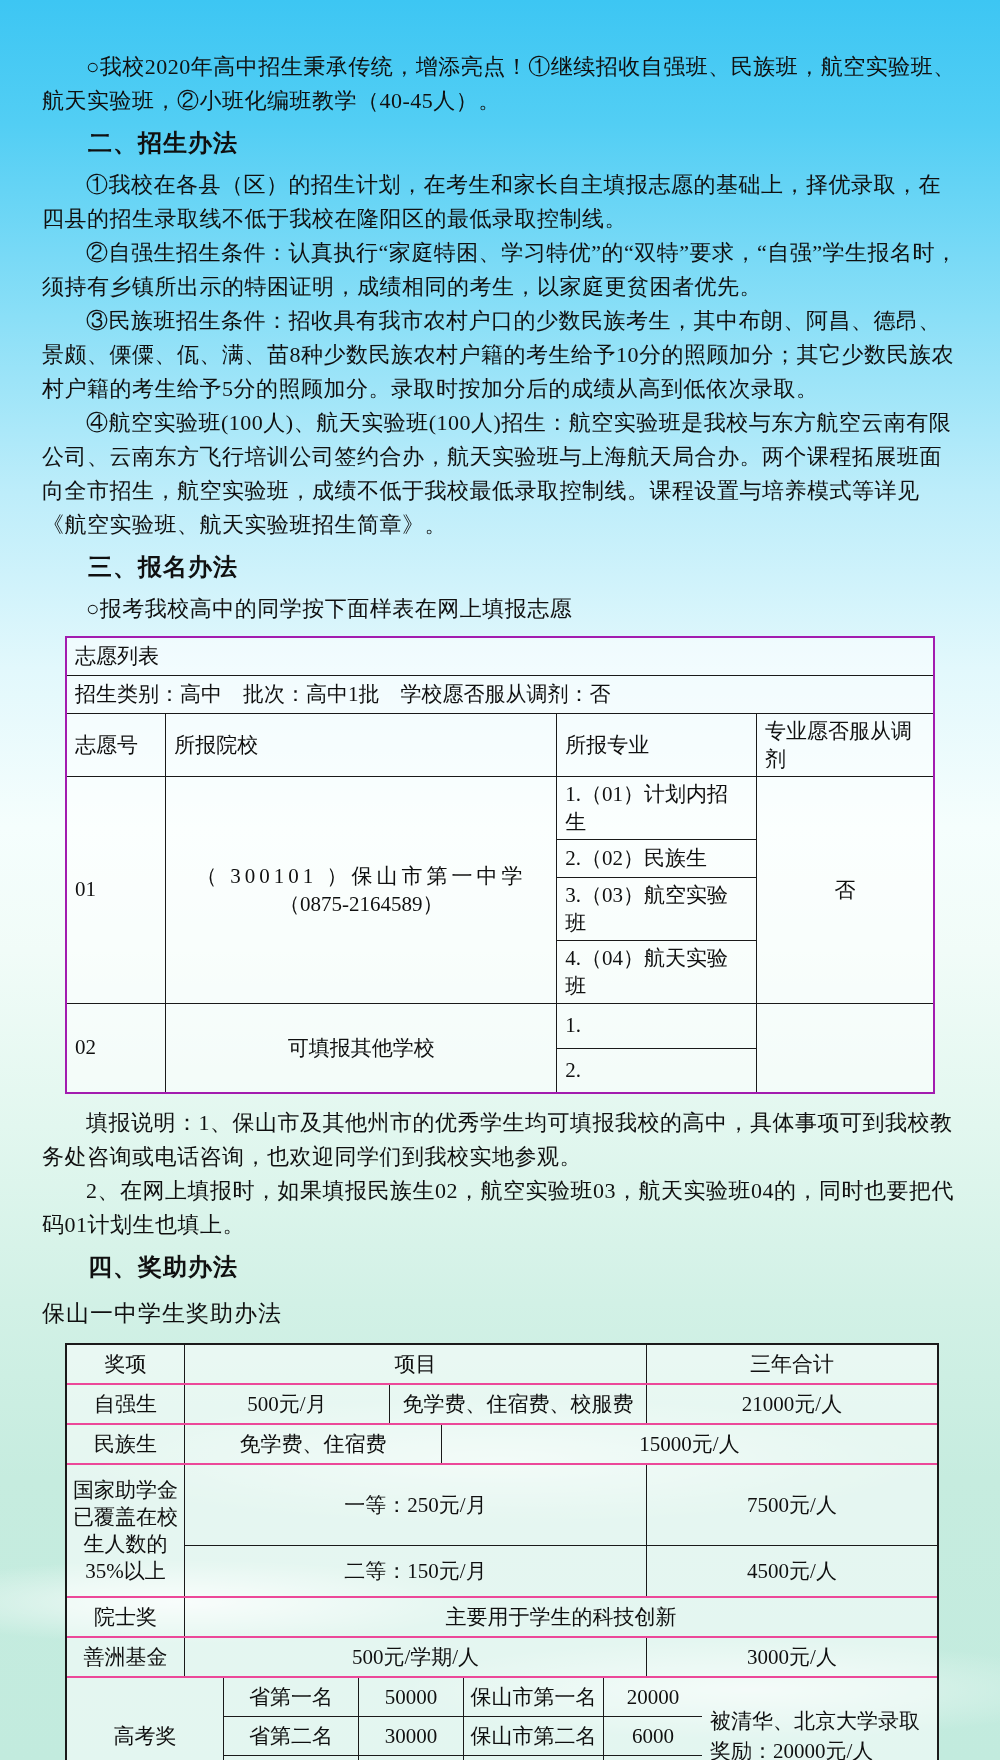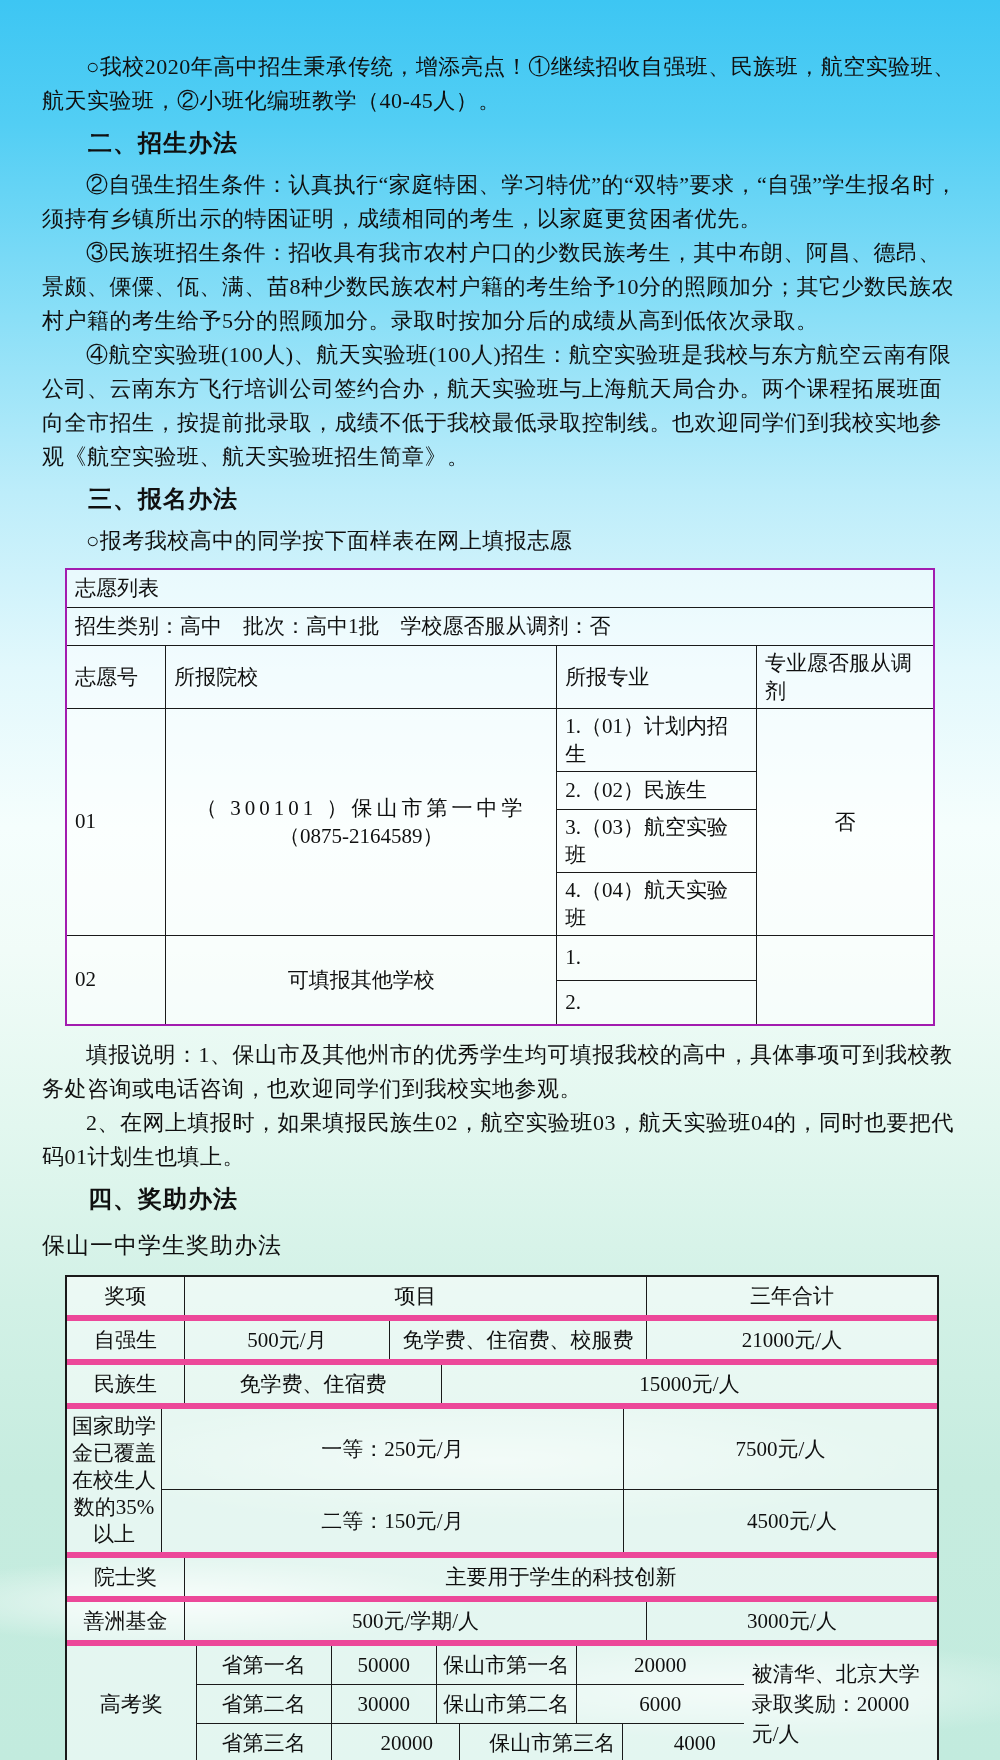--- a/index.html
+++ b/index.html
@@ -50,31 +50,31 @@
   table.t1 .c-adj { width:178px; text-align:center; }
   table.t1 .school-name { letter-spacing:4px; }
   table.t1 .r02 td { height:45px; }
 
   
   .t2 {
     width:874px; margin:14px 0 0 23px;
     border:2px solid #1a1a1a; background:rgba(255,255,255,.55);
     font-size:21px;
   }
-  .t2 .row { display:flex; border-bottom:6px solid #ec4899; }
+  .t2 .row { display:flex; border-bottom:2px solid #ec4899; }
   .t2 .row:last-child { border-bottom:none; }
   .t2 .cell {
     border-right:1px solid #1a1a1a; display:flex;
     align-items:center; justify-content:center; text-align:center;
     padding:2px 6px; min-height:38px;
   }
   .t2 .cell.last { border-right:none; }
   .t2 .sub { flex:1; display:flex; flex-direction:column; }
   .t2 .sub .srow { display:flex; border-bottom:1px solid #1a1a1a; flex:1; }
-  .t2 .sub .srow:last-child { border-bottom:none;gap:23px; }
+  .t2 .sub .srow:last-child { border-bottom:none; }
   .t2 .w-label { width:118px; }
   .t2 .w-mid   { width:462px; }
   .t2 .w-total { width:290px; flex:1; }
   .t2 .w-mid-a { width:205px; }
   .t2 .w-mid-b { width:257px; }
   .t2 .gk-label { width:157px; }
   .t2 .gk-c1 { width:135px; }
   .t2 .gk-c2 { width:105px;text-align:center; }
   .t2 .gk-c3 { width:140px; }
   .t2 .gk-c4 { width:98px; flex:1; }
@@ -90,23 +90,24 @@
   .tbl-title { font-size:23px; margin:16px 0 0 0; letter-spacing:1px; }
 </style>
 </head>
 <body>
 
 <div class="page">
 
   <p class="para">○我校2020年高中招生秉承传统，增添亮点！①继续招收自强班、民族班，航空实验班、航天实验班，②小班化编班教学（40-45人）。</p>
 
   <div class="h-sec">二、招生办法</div>
+  <p class="para">①我校在各县（区）的招生计划，在考生和家长自主填报志愿的基础上，择优录取，在四县的招生录取线不低于我校在隆阳区的最低录取控制线。</p>
   <p class="para">②自强生招生条件：认真执行“家庭特困、学习特优”的“双特”要求，“自强”学生报名时，须持有乡镇所出示的特困证明，成绩相同的考生，以家庭更贫困者优先。</p>
   <p class="para">③民族班招生条件：招收具有我市农村户口的少数民族考生，其中布朗、阿昌、德昂、景颇、傈僳、佤、满、苗8种少数民族农村户籍的考生给予10分的照顾加分；其它少数民族农村户籍的考生给予5分的照顾加分。录取时按加分后的成绩从高到低依次录取。</p>
-  <p class="para">④航空实验班(100人)、航天实验班(100人)招生：航空实验班是我校与东方航空云南有限公司、云南东方飞行培训公司签约合办，航天实验班与上海航天局合办。两个课程拓展班面向全市招生，按提前批录取，成绩不低于我校最低录取控制线。也欢迎同学们到我校实地参观《航空实验班、航天实验班招生简章》。</p>
+  <p class="para">④航空实验班(100人)、航天实验班(100人)招生：航空实验班是我校与东方航空云南有限公司、云南东方飞行培训公司签约合办，航天实验班与上海航天局合办。两个课程拓展班面向全市招生，航空实验班，成绩不低于我校最低录取控制线。课程设置与培养模式等详见《航空实验班、航天实验班招生简章》。</p>
 
   <div class="h-sec">三、报名办法</div>
   <p class="para">○报考我校高中的同学按下面样表在网上填报志愿</p>
 
   <table class="t1">
     <tbody>
         <tr class="cap-row">
       <td colspan="4">志愿列表</td>
     </tr>
     <tr class="meta-row">

